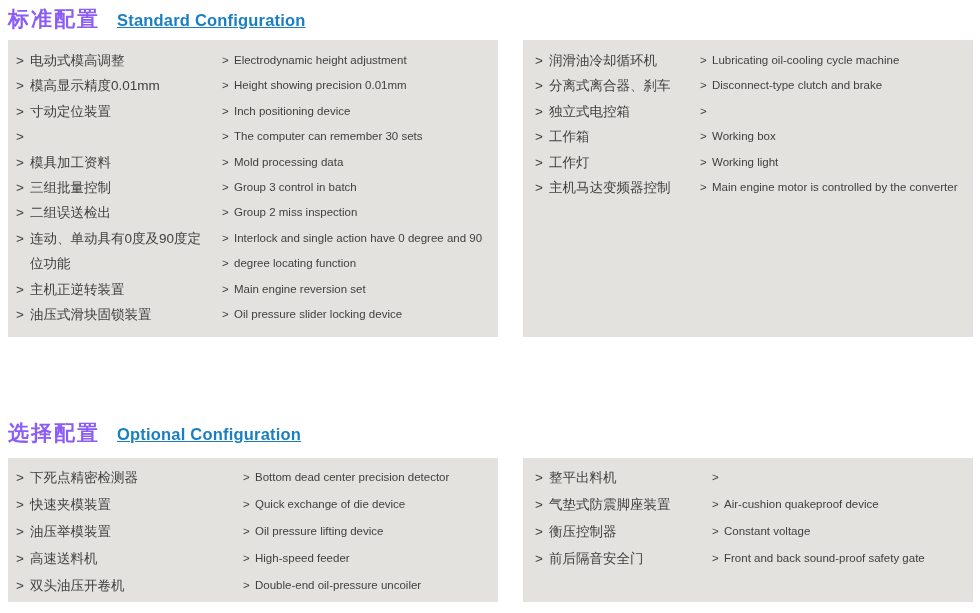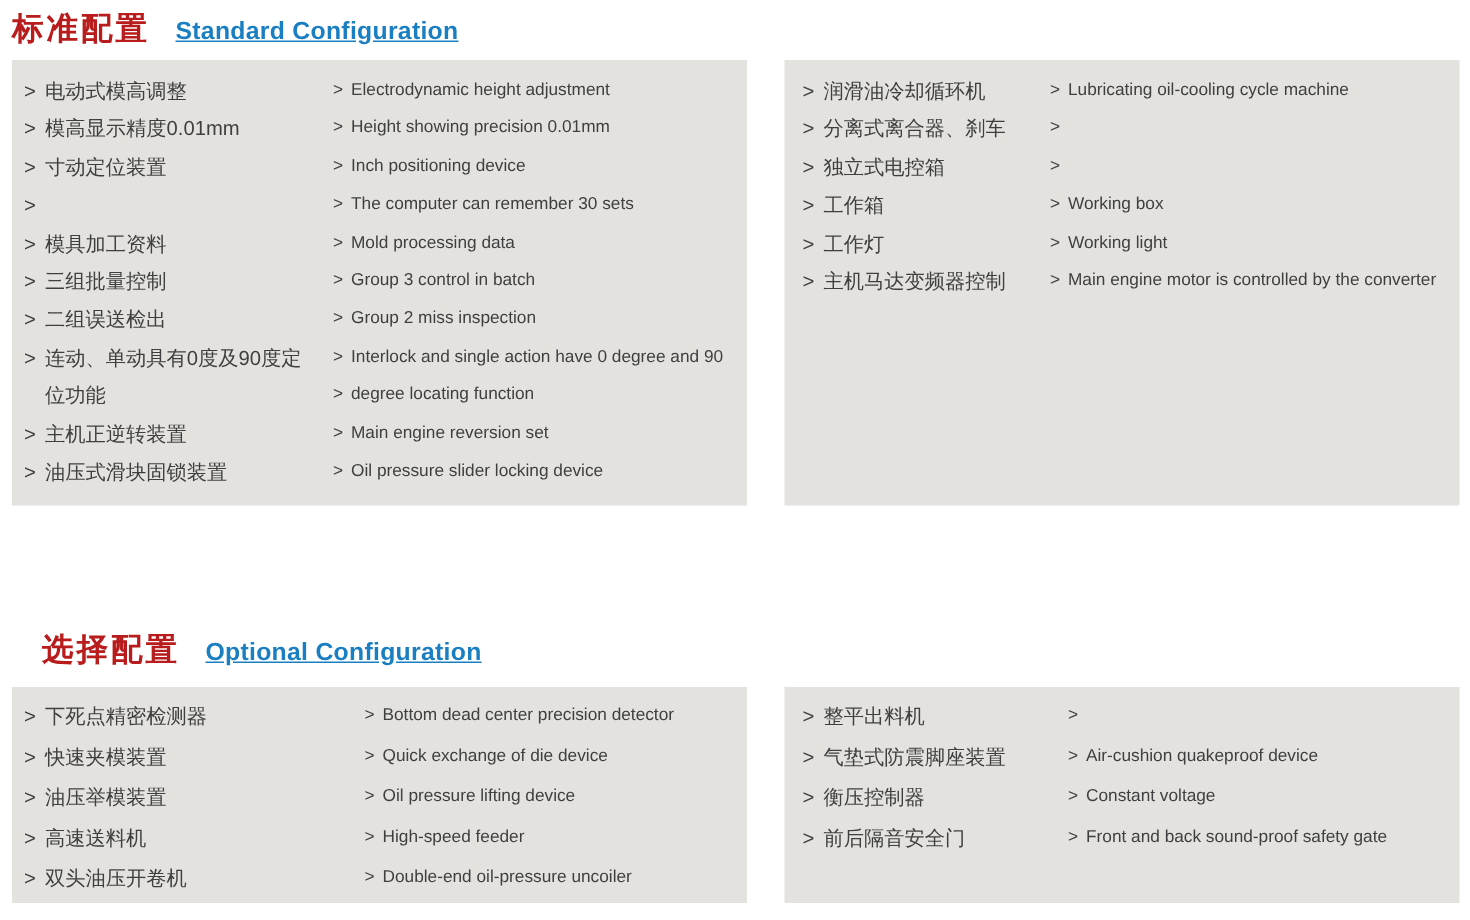--- a/index.html
+++ b/index.html
@@ -5,21 +5,21 @@
   html,body{margin:0;padding:0;}
   body{
     width:980px;height:613px;position:relative;overflow:hidden;
     background:#ffffff;
     font-family:"Liberation Sans","DejaVu Sans",sans-serif;
   }
   .section-header{
     position:absolute;display:flex;align-items:baseline;
   }
   .hdr-zh{
-    color:#b91c1c;font-size:21px;font-weight:700;letter-spacing:2px;
+    color:#8b5cf6;font-size:21px;font-weight:700;letter-spacing:2px;
   }
   .hdr-en{
     color:#1a7ec2;font-size:16.5px;font-weight:700;margin-left:17px;letter-spacing:0.2px;text-decoration:underline;
   }
   .panel{
     position:absolute;background:#e3e2df;
   }
   .col{position:absolute;}
   .row{display:flex;white-space:nowrap;color:#3f3f3f;}
   .marker{width:14px;flex:none;}
@@ -158,40 +158,41 @@
         <span class="txt">主机马达变频器控制</span>
       </div>
     </div>
   <div class="col en-col" style="left:177px;top:8px;">
       <div class="row">
         <span class="marker">&gt;</span>
         <span class="txt">Lubricating oil-cooling cycle machine</span>
       </div>
       <div class="row">
         <span class="marker">&gt;</span>
+        <span class="txt">Disconnect-type clutch and brake</span>
       </div>
       <div class="row">
         <span class="marker">&gt;</span>
       </div>
       <div class="row">
         <span class="marker">&gt;</span>
         <span class="txt">Working box</span>
       </div>
       <div class="row">
         <span class="marker">&gt;</span>
         <span class="txt">Working light</span>
       </div>
       <div class="row">
         <span class="marker">&gt;</span>
         <span class="txt">Main engine motor is controlled by the converter</span>
       </div>
     </div>
 </div>
 
-<div class="section-header" id="hdr-optional" style="left:8px;top:419px;margin-left:20px;">
+<div class="section-header" id="hdr-optional" style="left:8px;top:419px;">
   <span class="hdr-zh">选择配置</span>
   <span class="hdr-en">Optional Configuration</span>
 </div>
 
 <div class="panel lh-lower" style="left:8px;top:458px;width:490px;height:144px;">
   <div class="col zh-col" style="left:8px;top:6px;">
       <div class="row">
         <span class="marker">&gt;</span>
         <span class="txt">下死点精密检测器</span>
       </div>

